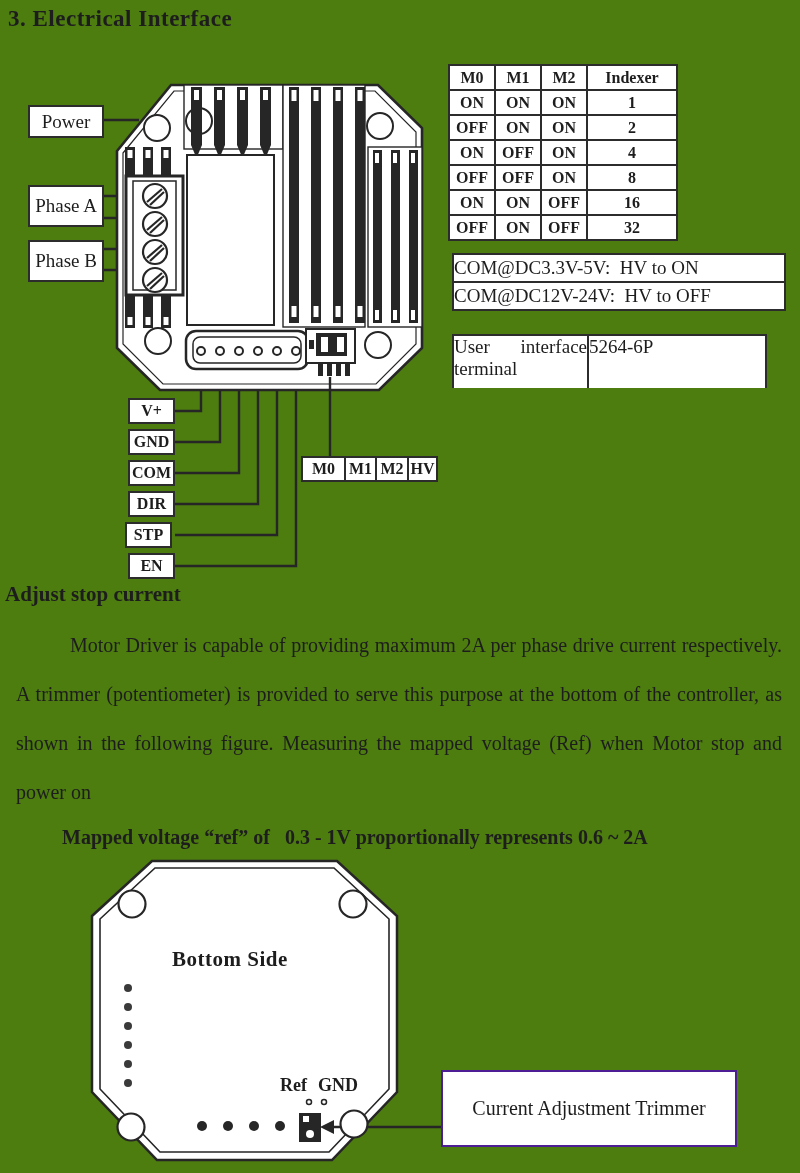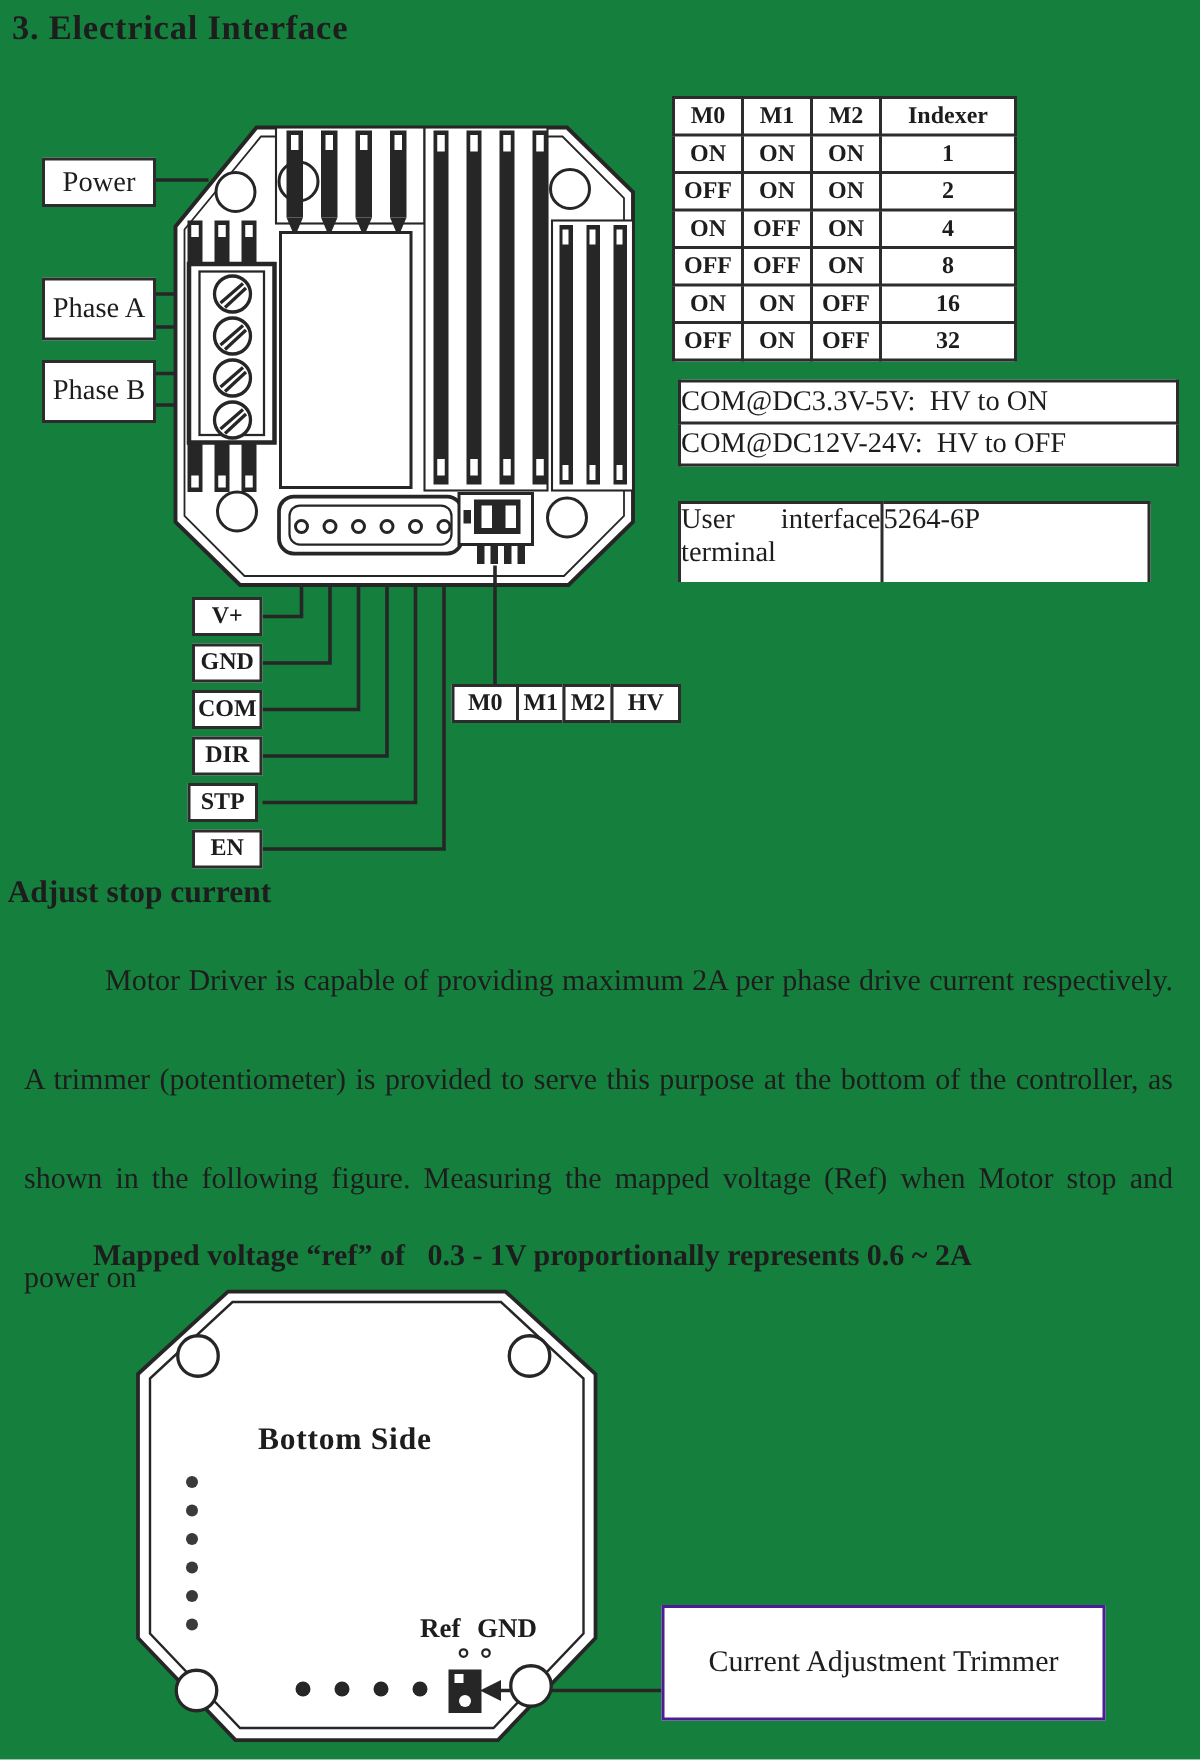--- a/index.html
+++ b/index.html
@@ -1,28 +1,28 @@
 <!DOCTYPE html>
 <html><head>
 <meta charset="utf-8">
 <style>
   html,body { margin:0; padding:0; background:#ffffff; }
   .page {
-    position:relative; width:800px; height:1173px; background:#15803d;
+    position:relative; width:800px; height:1173px; background:#4d7c0f;
     font-family:"Liberation Serif","DejaVu Serif",serif; color:#1d1d1d; overflow:hidden;
   }
   .abs { position:absolute; }
   svg.lineart { position:absolute; left:0; top:0; pointer-events:none; }
 
   .doc-title { left:8px; top:6px; font-size:23px; font-weight:bold; letter-spacing:0.5px; }
   .sec-head  { left:5px; top:582px; font-size:21px; font-weight:bold; }
 
   .body-par {
     left:16px; top:621px; width:766px;
-    font-size:20px; line-height:66px; text-align:justify; text-indent:54px;
+    font-size:20px; line-height:49px; text-align:justify; text-indent:54px;
   }
   .mapped-line { left:62px; top:826px; font-size:20px; font-weight:bold; white-space:pre; }
 
   .lbl-box {
     position:absolute; border:2px solid #2c2c2c; background:#fff;
     display:flex; align-items:center; justify-content:center; font-size:19px;
   }
   .pin-box {
     position:absolute; border:2px solid #2c2c2c; background:#fff;
     display:flex; align-items:center; justify-content:center;
@@ -246,21 +246,21 @@
   <div class="pin-box" style="left:128px; top:429px;">GND</div>
   <div class="pin-box" style="left:128px; top:460px;">COM</div>
   <div class="pin-box" style="left:128px; top:491px;">DIR</div>
   <div class="pin-box" style="left:125px; top:522px;">STP</div>
   <div class="pin-box" style="left:128px; top:553px;">EN</div>
 
   <div class="mode-row">
     <div class="mode-cell" style="width:45px;">M0</div>
     <div class="mode-cell" style="width:33px;">M1</div>
     <div class="mode-cell" style="width:34px;">M2</div>
-    <div class="mode-cell" style="width:47px;">HV</div>
+    <div class="mode-cell" style="width:31px;">HV</div>
   </div>
 
   <table class="tbl idx">
     <tbody>
         <tr>
       <td>M0</td>
       <td>M1</td>
       <td>M2</td>
       <td class="wide">Indexer</td>
     </tr>

